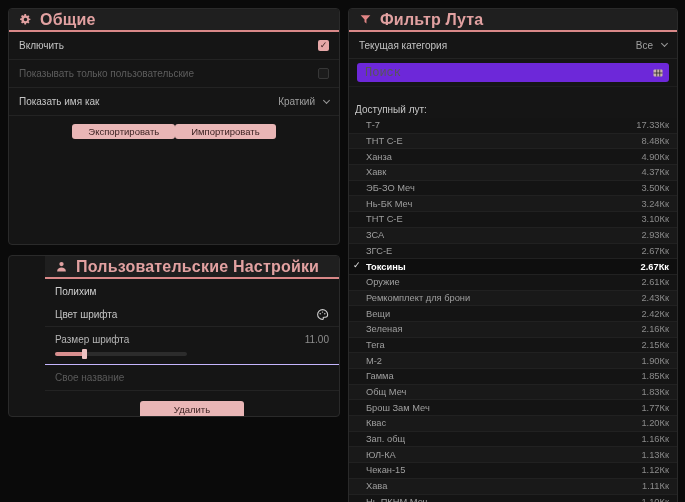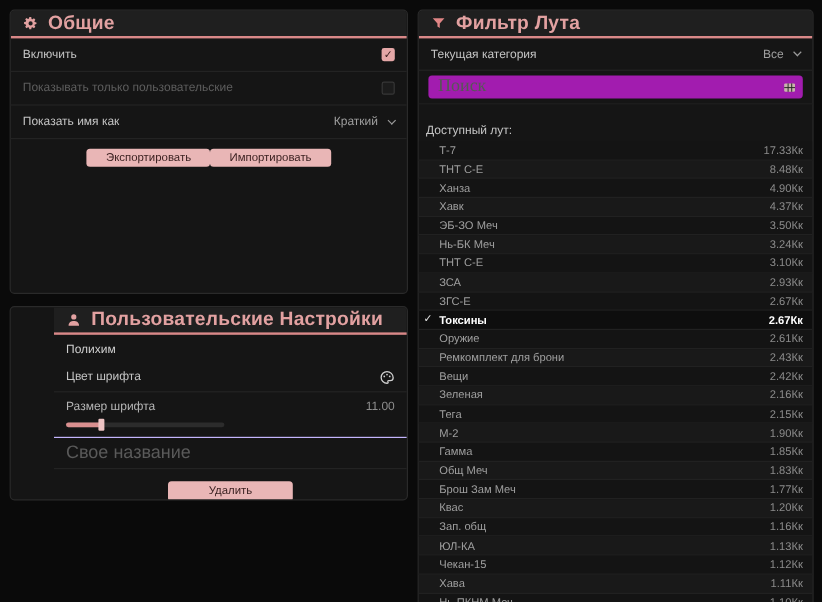--- a/index.html
+++ b/index.html
@@ -72,34 +72,34 @@
   .slider-block { padding:4px 10px 8px 10px; border-bottom:1px solid #c4b5fd; }
   .slider-head { display:flex; justify-content:space-between; align-items:center; height:16px; }
   .slider-head .val { color:#8e8e8e; }
   .slider-track { position:relative; width:132px; height:4px; background:#2c2c2c; border-radius:2px; margin-top:5px; }
   .slider-fill { position:absolute; left:0; top:0; height:4px; width:30px; background:#d98f8f; border-radius:2px; }
   .slider-handle { position:absolute; left:27px; top:-3px; width:5px; height:10px; background:#eec3c3; border-radius:1px; cursor:pointer; }
 
   .text-input {
     width:100%; height:26px; background:transparent;
     border:none; border-bottom:1px solid #232323;
-    color:#c9c9c9; font-family:"Liberation Sans", sans-serif; font-size:15px;
+    color:#c9c9c9; font-family:"Liberation Sans", sans-serif; font-size:10px;
     padding:0 10px; outline:none;
   }
   .text-input::placeholder { color:#5a5a5a; }
 
   .delete-row { display:flex; justify-content:center; padding:10px 0; }
   .delete-btn { padding:4px 34px; height:17px; }
 
   
   .cat-row { height:27px; border-bottom:1px solid #232323; }
   .search-row { position:relative; padding:4px 8px; border-bottom:1px solid #1e1e1e; }
   .search-input {
-    width:100%; height:19px; background:#a21caf; border:none; border-radius:3px;
-    color:#bbbbbb; font-family:Liberation Serif, serif; font-size:15px;
+    width:100%; height:19px; background:#6d28d9; border:none; border-radius:3px;
+    color:#bbbbbb; font-family:Liberation Mono, monospace; font-size:12px;
     padding:0 26px 0 8px; outline:none;
   }
   .search-input::placeholder { color:#575757; }
   .search-grid-icon { position:absolute; right:13px; top:8px; width:12px; height:12px; display:flex; }
 
   .available-label { padding:5px 6px 3px 6px; color:#c6c6c6;margin-top:12px; }
 
   .loot-list { position:relative; }
   .loot-row {
     display:flex; justify-content:space-between; align-items:center;

